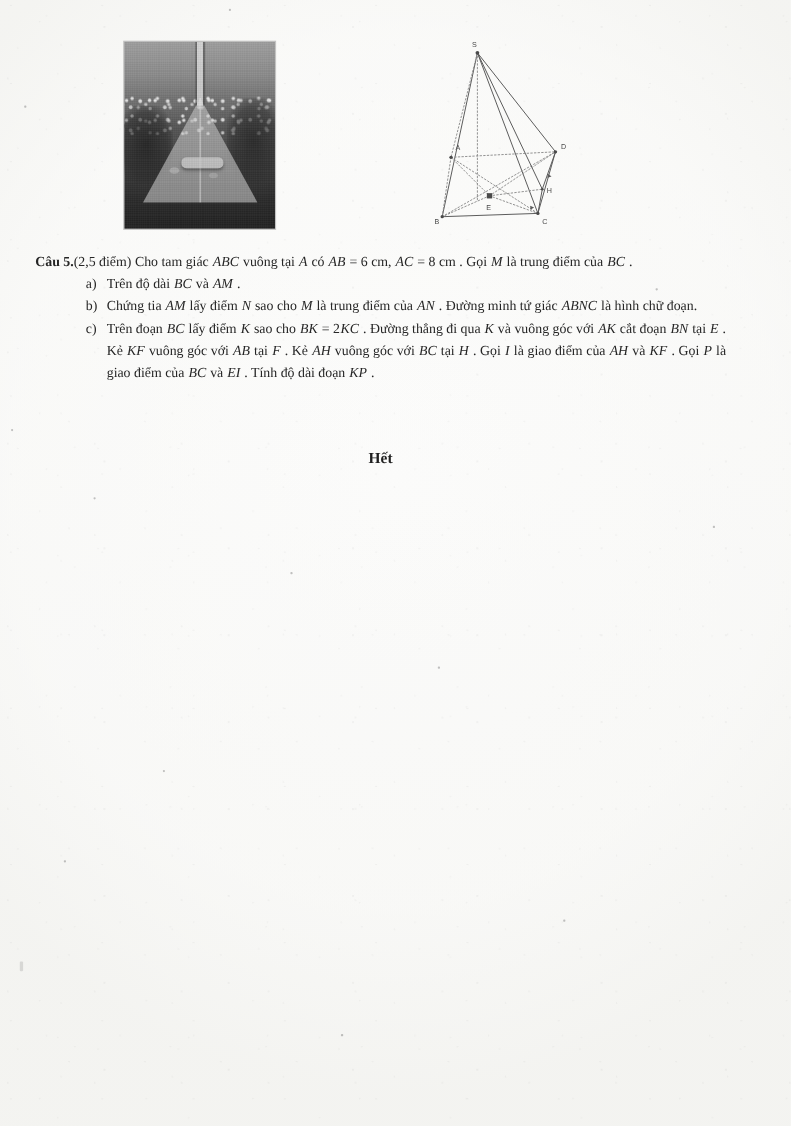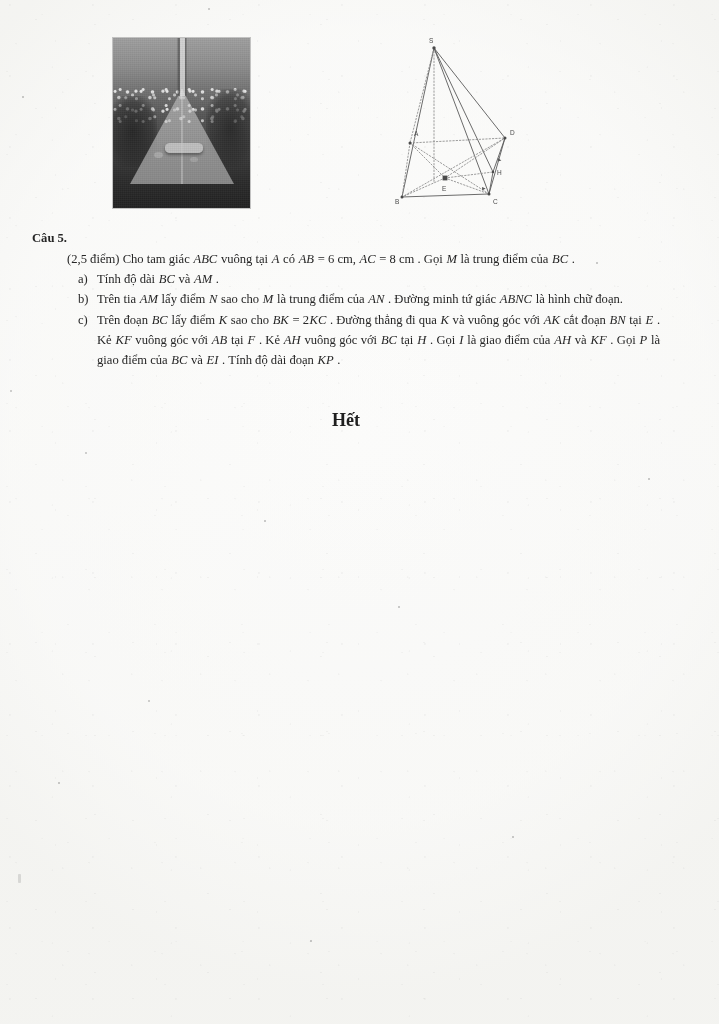--- a/index.html
+++ b/index.html
@@ -201,21 +201,20 @@
   .q-label {
     font-weight: bold;
     flex: 0 0 auto;
     padding-right: 0;
     white-space: nowrap;
     text-align: center;
   }
   .q-stem {
     flex: 1 1 auto;
     text-align: justify;
-    margin-top: 21px;
   }
   .q-sub-wrap {
     margin-left: 46px;
     margin-top: 0px;
   }
   .q-item {
     display: flex;
     align-items: flex-start;
     margin-top: 0px;
   }
@@ -234,21 +233,21 @@
     font-family: "Liberation Serif", serif;
     padding: 0 .5px;
   }
   #end-line {
     position: absolute;
     left: 32px;
     top: 410px;
     width: 628px;
     text-align: center;
     font-weight: bold;
-    font-size: 18px;
+    font-size: 14px;
     color: #1f1f1f;
   }
 </style>
 </head>
 <body>
 
 <div id="page"></div>
 <div id="grain"></div>
 
 <div class="speck" style="left:208px;top:8px;width:2px;height:2px;"></div>
@@ -343,25 +342,25 @@
   <div class="q-head-row">
     <span class="q-label">Câu 5.</span>
     <span class="q-stem">
       <span>(2,5 điểm)</span><span>&nbsp;</span><span>Cho tam giác </span><em class="v">ABC</em><span> vuông tại </span><em class="v">A</em><span> có </span><em class="v">AB</em><span> = 6 cm, </span><em class="v">AC</em><span> = 8 cm . Gọi </span><em class="v">M</em><span> là trung điểm của </span><em class="v">BC</em><span> .</span>
     </span>
   </div>
 
   <div class="q-sub-wrap" id="sub-parts">
       <div class="q-item">
         <span class="q-marker">a)</span>
-        <span class="q-body"><span>Tính độ dài </span><em class="v">BC</em><span> và </span><em class="v">AM</em><span> .</span></span>
+        <span class="q-body"><span>Trên độ dài </span><em class="v">BC</em><span> và </span><em class="v">AM</em><span> .</span></span>
       </div>
       <div class="q-item">
         <span class="q-marker">b)</span>
-        <span class="q-body"><span>Trên tia </span><em class="v">AM</em><span> lấy điểm </span><em class="v">N</em><span> sao cho </span><em class="v">M</em><span> là trung điểm của </span><em class="v">AN</em><span> . Đường minh tứ giác </span><em class="v">ABNC</em><span> là hình chữ đoạn.</span></span>
+        <span class="q-body"><span>Chứng tia </span><em class="v">AM</em><span> lấy điểm </span><em class="v">N</em><span> sao cho </span><em class="v">M</em><span> là trung điểm của </span><em class="v">AN</em><span> . Đường minh tứ giác </span><em class="v">ABNC</em><span> là hình chữ đoạn.</span></span>
       </div>
       <div class="q-item">
         <span class="q-marker">c)</span>
         <span class="q-body"><span>Trên đoạn </span><em class="v">BC</em><span> lấy điểm </span><em class="v">K</em><span> sao cho </span><em class="v">BK</em><span> = 2</span><em class="v">KC</em><span> . Đường thẳng đi qua </span><em class="v">K</em><span> và vuông góc với </span><em class="v">AK</em><span> cắt đoạn </span><em class="v">BN</em><span> tại </span><em class="v">E</em><span> . Kẻ </span><em class="v">KF</em><span> vuông góc với </span><em class="v">AB</em><span> tại </span><em class="v">F</em><span> . Kẻ </span><em class="v">AH</em><span> vuông góc với </span><em class="v">BC</em><span> tại </span><em class="v">H</em><span> . Gọi </span><em class="v">I</em><span> là giao điểm của </span><em class="v">AH</em><span> và </span><em class="v">KF</em><span> . Gọi </span><em class="v">P</em><span> là giao điểm của </span><em class="v">BC</em><span> và </span><em class="v">EI</em><span> . Tính độ dài đoạn </span><em class="v">KP</em><span> .</span></span>
       </div>
     </div>
 </div>
 
 <div id="end-line">Hết</div>
 

